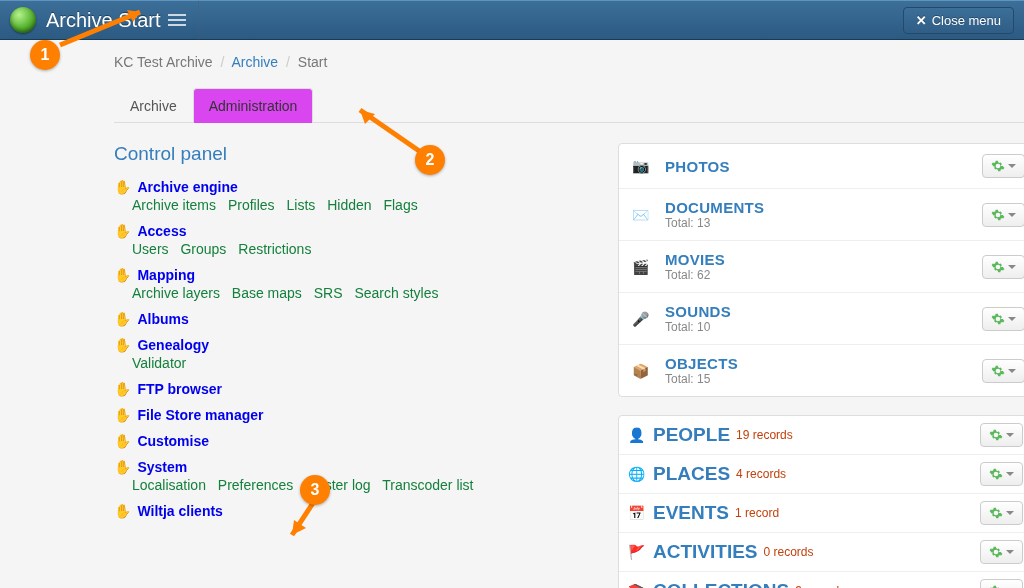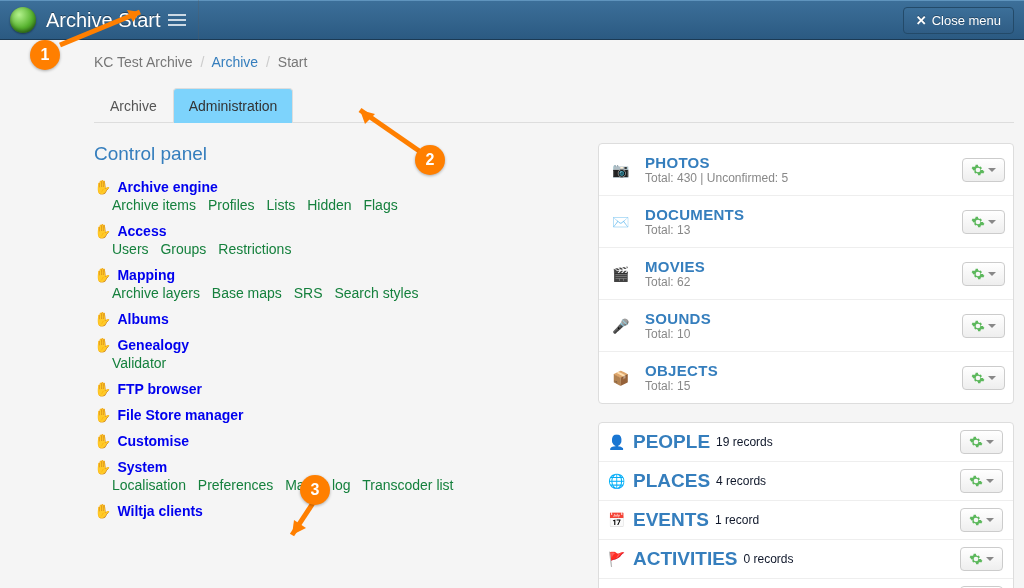--- a/index.html
+++ b/index.html
@@ -10,32 +10,32 @@
   .topbar { height: 40px; background: linear-gradient(#3c6f99, #2b5a82); border-top: 1px solid #5f94bd; border-bottom: 1px solid #1b3a54; display: flex; align-items: center; padding: 0 10px; }
   .orb { width: 26px; height: 26px; border-radius: 50%; background: radial-gradient(circle at 35% 30%, #b4f28d, #56b22e 55%, #2a6b12); box-shadow: inset 0 -2px 4px rgba(0,0,0,.4), 0 1px 2px rgba(0,0,0,.4); margin-right: 10px; }
   .topbar-title { color: #fff; font-size: 20px; font-weight: 400; text-shadow: 0 -1px 0 rgba(0,0,0,.4); margin-right: 8px; }
   .hamburger { width: 18px; display: flex; flex-direction: column; gap: 3px; cursor: pointer; }
   .hamburger span { height: 2px; background: #ccd9e4; }
   .topbar-divider { width: 1px; height: 40px; background: rgba(0,0,0,.2); margin: 0 12px; border-right: 1px solid rgba(255,255,255,.1);}
   .topbar-spacer { flex: 1; }
   .close-btn { background: linear-gradient(#3c6f99, #2f5d85); border: 1px solid #234a69; color: #fff; padding: 5px 12px; border-radius: 4px; font-size: 13px; cursor: pointer; text-shadow: 0 -1px 0 rgba(0,0,0,.3); display: flex; align-items: center; gap: 5px; }
   .close-x { font-weight: bold; }
 
-  .page { padding: 14px 16px 0 0; position: relative; height: 548px; overflow: hidden;}
+  .page { padding: 14px 16px 0 0; position: relative; height: 548px; overflow: hidden; margin-left: 20px;}
   .container { width: 920px; margin-left: 94px; }
 
   
   .breadcrumb { font-size: 14px; color: #777; margin-bottom: 18px; }
   .breadcrumb a { color: #357ebd; }
   .breadcrumb .sep { color: #ccc; margin: 0 4px; }
 
   
   .tabs { display: flex; border-bottom: 1px solid #ddd; }
   .tab { padding: 9px 15px; color: #555; cursor: pointer; border: 1px solid transparent; border-bottom: none; border-radius: 4px 4px 0 0; margin-bottom: -1px; font-size: 14px;}
-  .tab.active { background: #7dd3fc; border-color: #ddd; color: #333; }
+  .tab.active { background: #d946ef; border-color: #ddd; color: #333; }
 
   
   .row { display: flex; gap: 24px; margin-top: 20px; }
   .col-left { flex: 0 0 480px; }
   .col-right { flex: 1; }
 
   .cp-title { color: #357ebd; font-size: 19px; font-weight: normal; margin-bottom: 14px; }
   .cp-section { margin-bottom: 10px; }
   .cp-heading { color: #357ebd; font-weight: bold; font-size: 14px; display: flex; align-items: center; gap: 6px; margin-bottom: 2px;}
   .hand { color: #f0ad4e; font-size: 14px; }
@@ -53,21 +53,21 @@
   .card-sub { color: #888; font-size: 12px; }
   .card-text { flex: 1; }
   .gear-btn { background: linear-gradient(#fff,#eee); border: 1px solid #ccc; border-radius: 4px; padding: 4px 8px; display: flex; align-items: center; gap: 3px; cursor: pointer; color: #5cb85c; font-size: 12px;}
   .gear-btn .caret { width:0; height:0; border-left:4px solid transparent; border-right:4px solid transparent; border-top:4px solid #888; }
   .gear-svg { width:14px; height:14px; }
 
   .mini-row { display:flex; align-items:center; padding:7px 10px; }
   .mini-row + .mini-row { border-top: 1px solid #eee; }
   .mini-icon { width:16px; height:16px; margin-right:8px; display:flex; align-items:center; justify-content:center; }
   .mini-label { color:#357ebd; font-weight:bold; font-size:19px; margin-right:6px; }
-  .mini-count { color:#0f172a; font-size:12px; flex:1; }
+  .mini-count { color:#c2410c; font-size:12px; flex:1; }
 
   
   .annot-layer { position: absolute; inset: 0; pointer-events: none; }
   .badge-num { position:absolute; width:30px; height:30px; background:#ff7f00; border-radius:50%; color:#fff; font-weight:bold; font-size:16px; display:flex; align-items:center; justify-content:center; box-shadow:0 1px 3px rgba(0,0,0,.3); }
   .arrow { position:absolute; }
   .arrow line { stroke:#ff7f00; stroke-width:5; }
   .arrow polygon { fill:#ff7f00; }
 </style>
 </head>
 <body>
@@ -203,21 +203,20 @@
             </div>
           </div>
     </div>
 
     <div class="col-right">
       <div class="card">
         <div class="card-row big">
           <div class="card-icon">📷</div>
           <div class="card-text">
                 <div class="card-title">PHOTOS</div>
-                <div class="card-sub">Total: 430 | Unconfirmed: 5</div>
               </div>
           <div class="gear-btn">
                 <svg class="gear-svg" viewBox="0 0 24 24">
                   <path fill="#5cb85c" d="M12 8a4 4 0 100 8 4 4 0 000-8zm9 4a7 7 0 01-.1 1.2l2.1 1.6-2 3.4-2.5-1a7 7 0 01-2 1.2l-.4 2.6h-4l-.4-2.6a7 7 0 01-2-1.2l-2.5 1-2-3.4 2.1-1.6A7 7 0 013 12a7 7 0 01.1-1.2L1 9.2l2-3.4 2.5 1a7 7 0 012-1.2L7.9 3h4l.4 2.6a7 7 0 012 1.2l2.5-1 2 3.4-2.1 1.6c.1.4.1.8.1 1.2z"></path>
                 </svg>
                 <span class="caret"></span>
               </div>
         </div>
         <div class="card-row big">
           <div class="card-icon">✉️</div>

